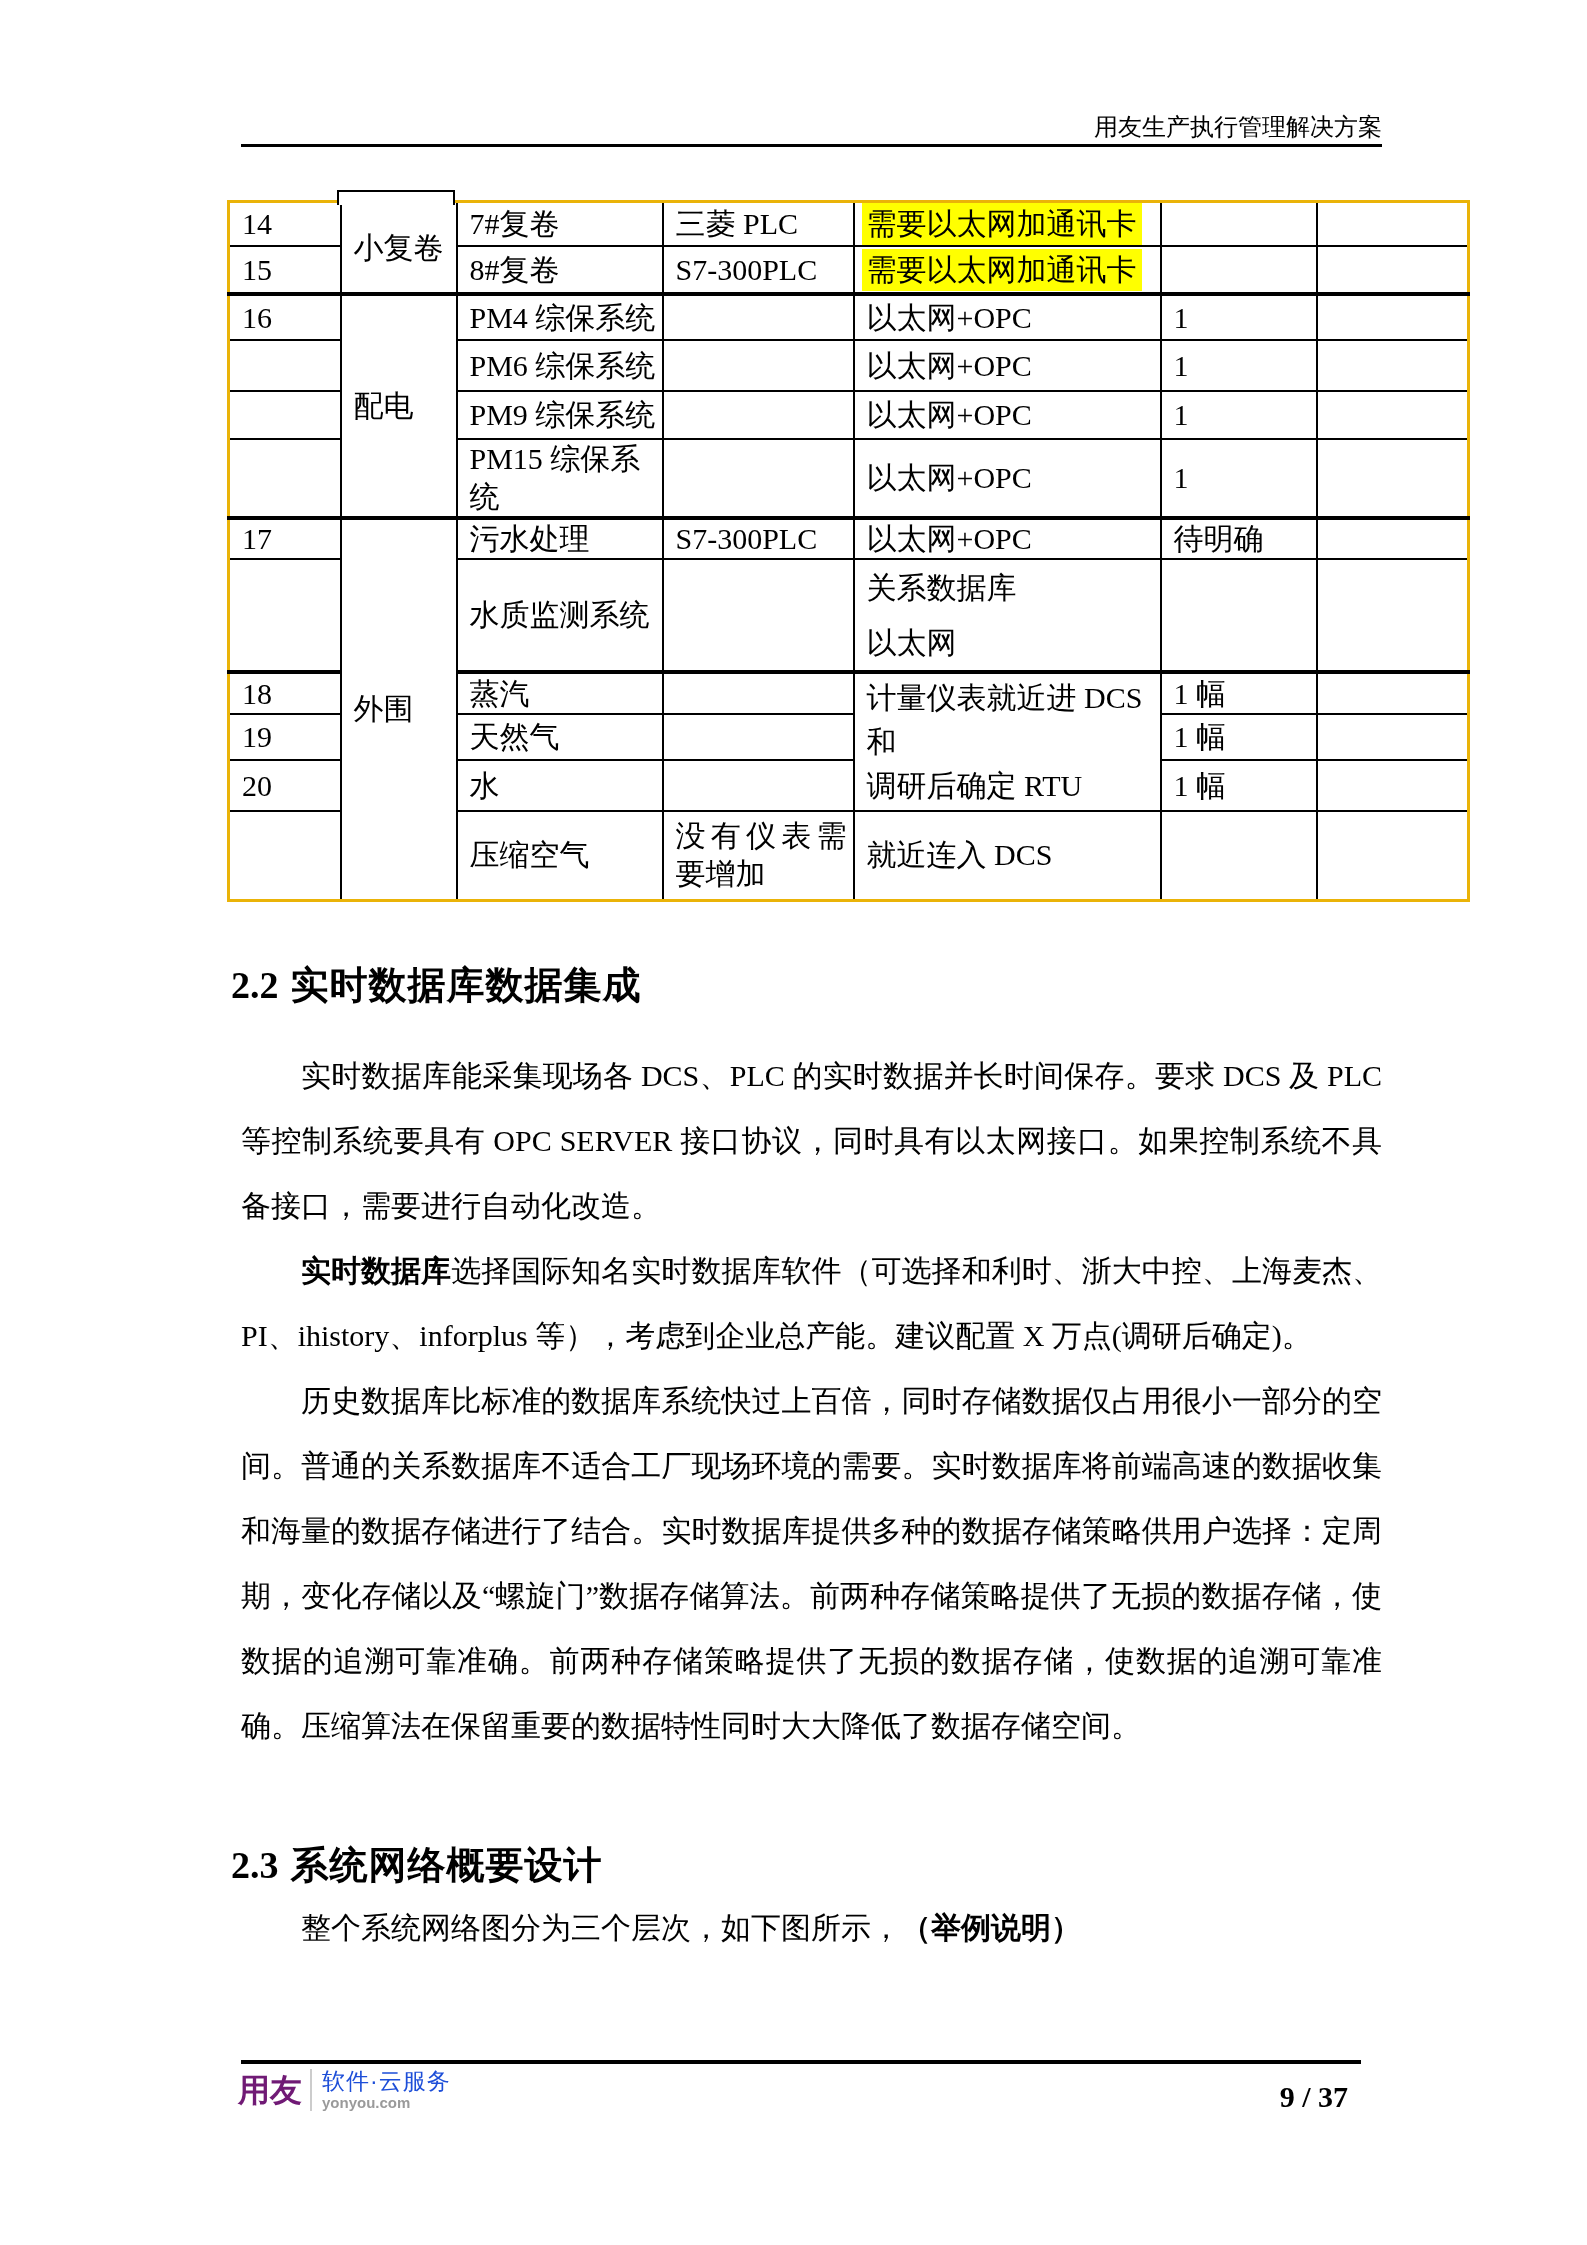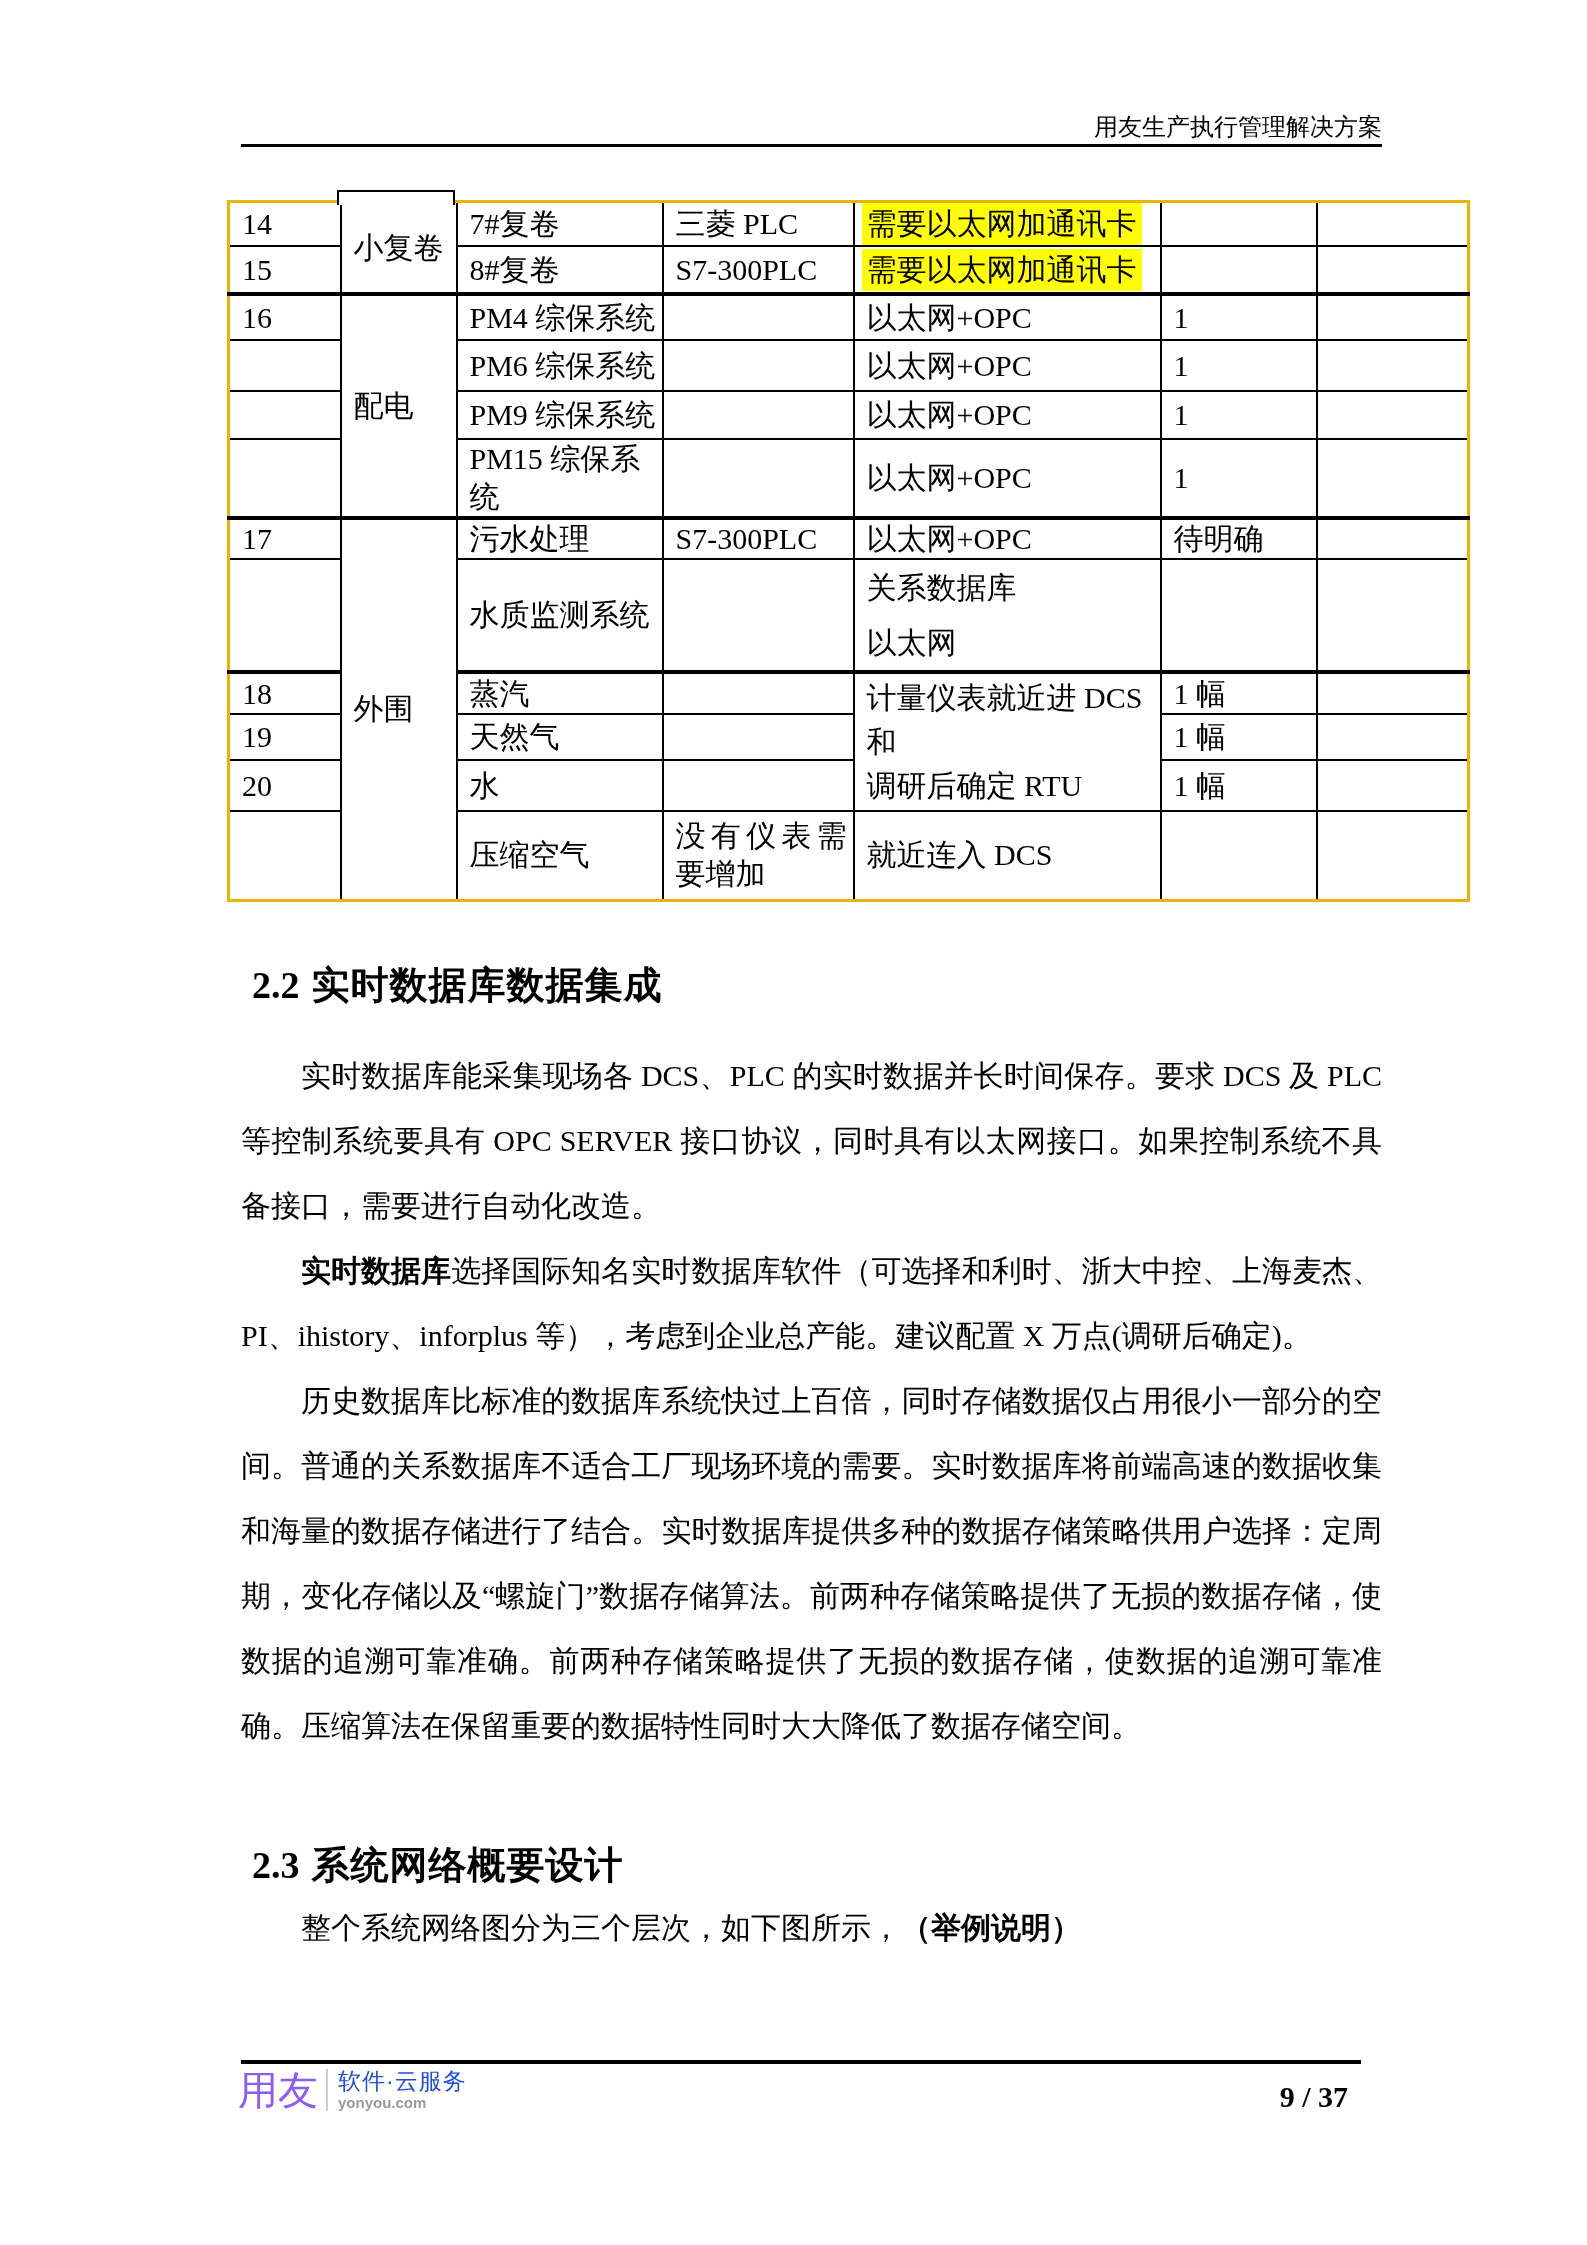--- a/index.html
+++ b/index.html
@@ -36,42 +36,42 @@
   td.vtop{vertical-align:top;padding-top:6px;}
   td.prelines{white-space:pre-line;}
   td.comm-tall{line-height:55px;padding-top:4px;vertical-align:top;}
   td.comm-merge{line-height:44px;padding-top:2px;vertical-align:top;}
   td.justify2{text-align:justify;text-justify:inter-ideograph;}
   span.hl{
     display:inline-block;background:#ffff00;padding:2px 5px;margin-left:-5px;
   }
   
   .sec-head{
-    position:absolute;left:252px;margin:0;font-size:38px;line-height:44px;
+    position:absolute;left:231px;margin:0;font-size:38px;line-height:44px;
     font-weight:bold;color:#000;
   }
   .sec-num{font-family:"Liberation Serif","DejaVu Serif",serif;margin-right:12px;}
   .sec-title{font-family:"Liberation Sans","DejaVu Sans",sans-serif;letter-spacing:1px;}
   .body-block{
     position:absolute;left:241px;width:1141px;font-size:30px;line-height:65px;
     text-align:justify;text-justify:inter-ideograph;
   }
   .body-block p{margin:0;text-indent:2em;}
   .b{font-weight:bold;}
   
   .footer-rule{
     position:absolute;top:2060px;left:241px;width:1120px;height:0;
     border-top:4px solid #000;
   }
   .footer-logo{
     position:absolute;top:2068px;left:238px;display:flex;align-items:center;
     font-family:"Liberation Sans","DejaVu Sans",sans-serif;
   }
   .logo-mark{
-    color:#8b5cf6;font-size:40px;font-weight:normal;letter-spacing:0px;
+    color:#701a75;font-size:32px;font-weight:bold;letter-spacing:0px;
     line-height:44px;
   }
   .logo-divider{width:2px;height:42px;background:#cccccc;margin:0 10px 0 8px;}
   .logo-text-col{display:flex;flex-direction:column;justify-content:center;}
   .logo-title{font-size:23px;color:#1d4ed8;letter-spacing:1px;line-height:26px;}
   .logo-domain{font-size:15px;font-weight:bold;color:#9a9a9a;line-height:18px;}
   .page-num{
     position:absolute;top:2080px;left:1148px;width:200px;text-align:right;
     font-size:30px;font-weight:bold;
   }

